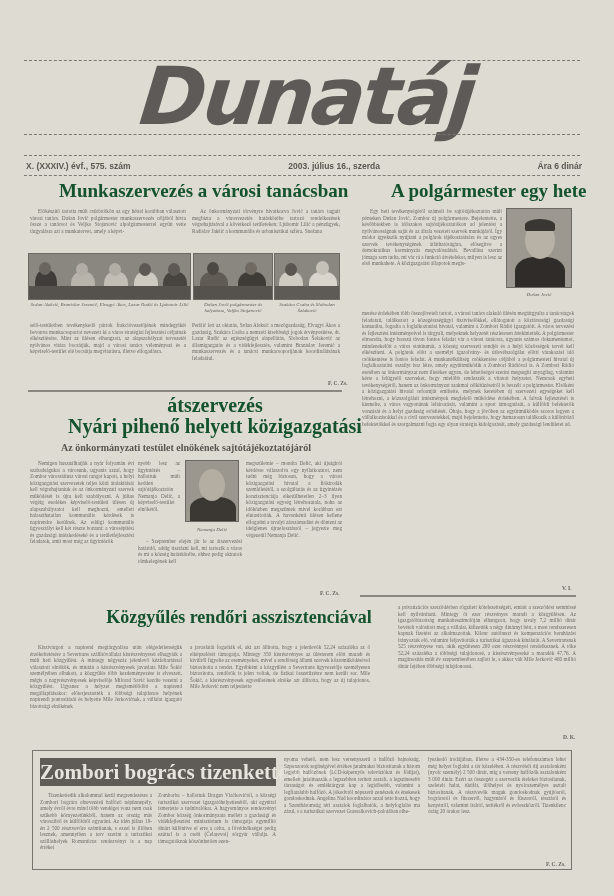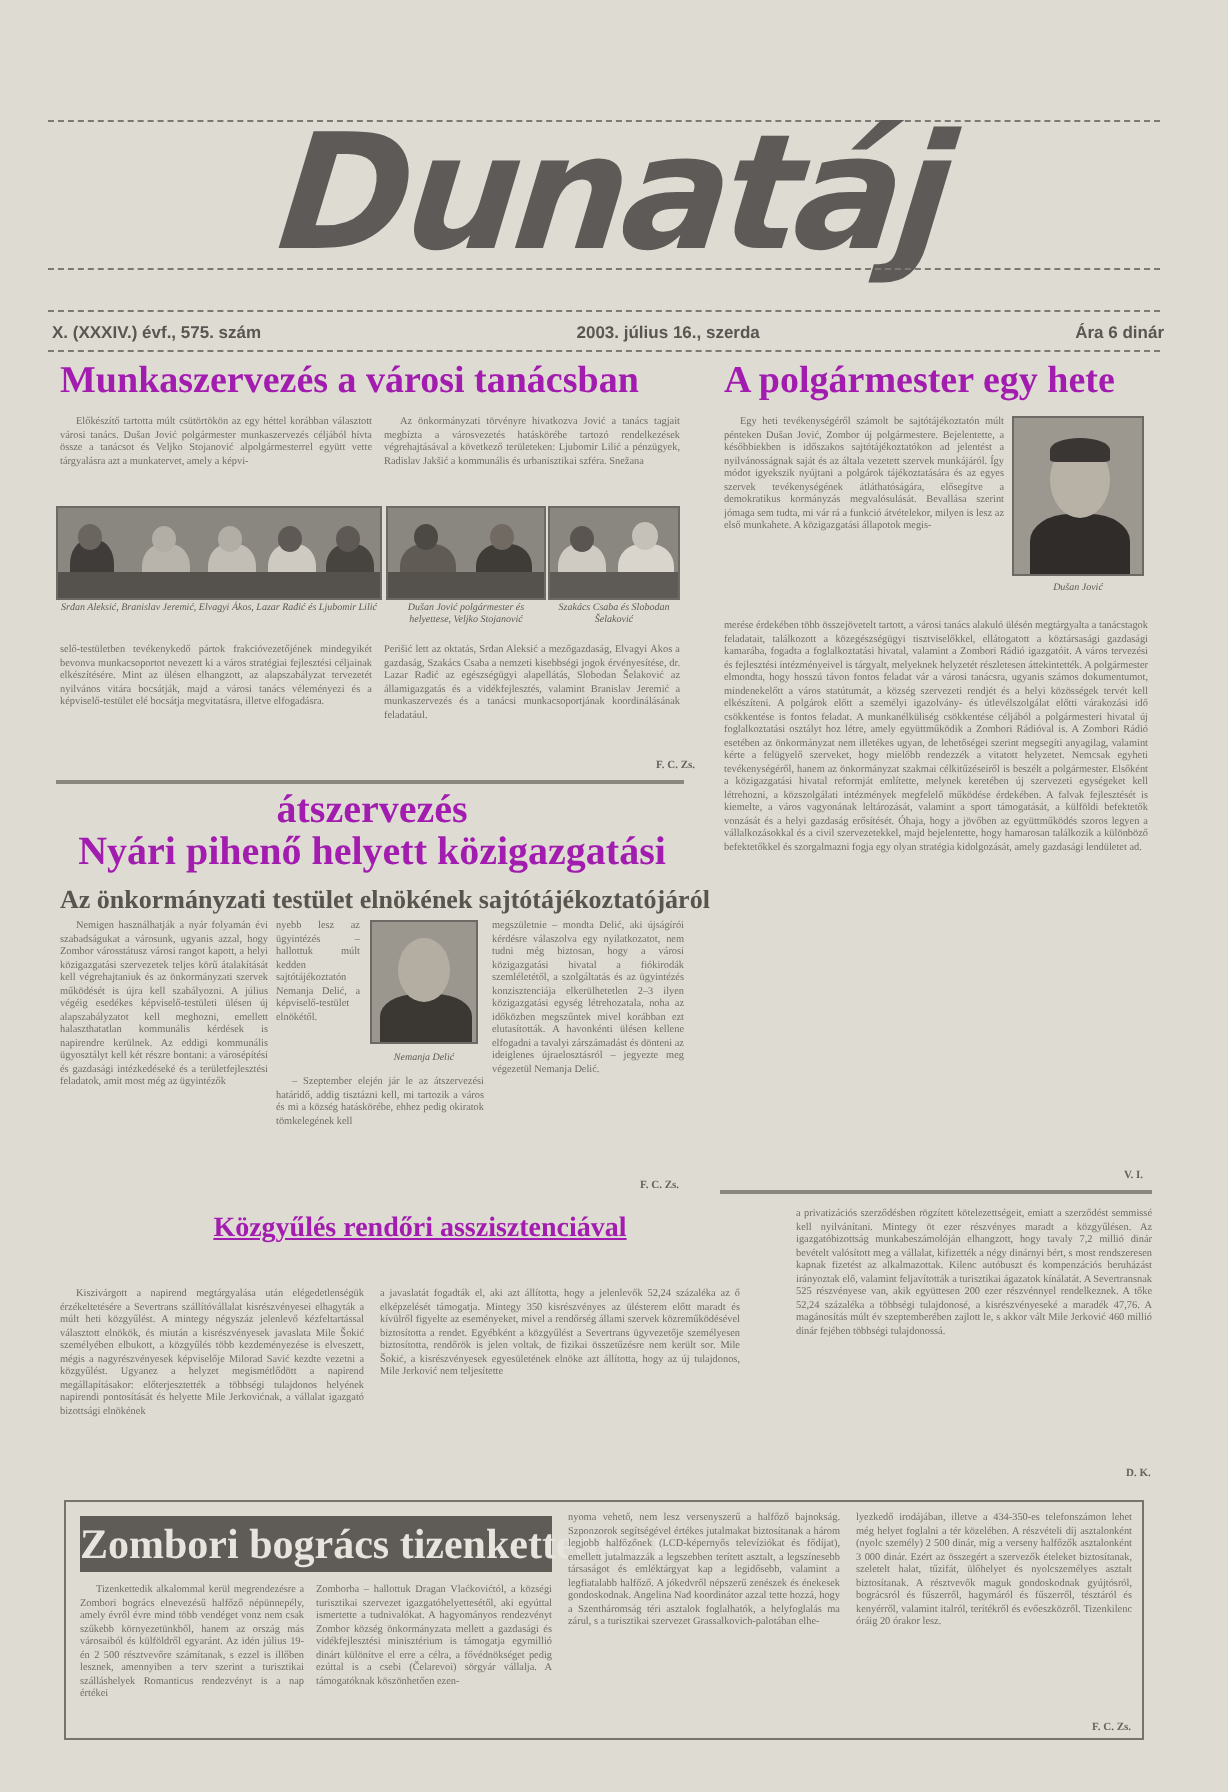--- a/index.html
+++ b/index.html
@@ -9,21 +9,21 @@
 
   .rule { position: absolute; left: 24px; width: 556px; border-top: 1px dashed #7c7872; }
   .masthead-title { position: absolute; left: 0; width: 614px; top: 52px; text-align: center;
     font-family: "DejaVu Sans", sans-serif; font-weight: bold; font-style: italic;
     font-size: 80px; color: #5d5a57; letter-spacing: -3px; line-height: 90px; transform: skewX(-6deg); }
   .masthead-sub { position: absolute; left: 0; width: 614px; top: 136px; text-align: center;
     font-family: "Liberation Sans", sans-serif; font-size: 14px; color: #55524e; letter-spacing: 0.5px; }
   .issue-bar { position: absolute; left: 26px; width: 556px; top: 161px; font-family: "Liberation Sans", sans-serif;
     font-size: 8.5px; font-weight: bold; color: #5a5753; display: flex; justify-content: space-between; }
 
-  .headline { position: absolute; font-weight: bold; color: #a21caf; white-space: nowrap; }
+  .headline { position: absolute; font-weight: bold; color: #14532d; white-space: nowrap; margin-left: 29px; }
   .subhead { position: absolute; font-weight: bold; font-size: 8px; color: #585550; text-align: center; white-space: nowrap; }
   .col { position: absolute; font-size: 5.2px; line-height: 6.5px; color: #6e6b66; text-align: justify; overflow: hidden; }
   .col p { text-indent: 8px; }
   .sig { position: absolute; font-size: 5.5px; font-weight: bold; color: #66625e; }
   .caption { position: absolute; font-size: 5px; font-style: italic; color: #5e5b57; text-align: center; line-height: 6px; }
   .photo { position: absolute; background: #8a8680; overflow: hidden; border: 1px solid #6d6964; }
   .photo .fig { position: absolute; border-radius: 40% 40% 10% 10%; background: #3f3c39; }
   .photo .head { position: absolute; border-radius: 50%; background: #b2ada5; }
   .photo .table { position: absolute; left: 0; right: 0; bottom: 0; height: 28%; background: #55524e; }
   .divider { position: absolute; border-top: 2px solid #8a8680; }
@@ -110,41 +110,41 @@
   <div class="col" style="left:362px; top:310px; width:212px; height:280px;">
       <p style="text-indent:0;">merése érdekében több összejövetelt tartott, a városi tanács alakuló ülésén megtárgyalta a tanácstagok feladatait, találkozott a közegészségügyi tisztviselőkkel, ellátogatott a köztársasági gazdasági kamarába, fogadta a foglalkoztatási hivatal, valamint a Zombori Rádió igazgatóit. A város tervezési és fejlesztési intézményeivel is tárgyalt, melyeknek helyzetét részletesen áttekintették. A polgármester elmondta, hogy hosszú távon fontos feladat vár a városi tanácsra, ugyanis számos dokumentumot, mindenekelőtt a város statútumát, a község szervezeti rendjét és a helyi közösségek tervét kell elkészíteni. A polgárok előtt a személyi igazolvány- és útlevélszolgálat előtti várakozási idő csökkentése is fontos feladat. A munkanélküliség csökkentése céljából a polgármesteri hivatal új foglalkoztatási osztályt hoz létre, amely együttműködik a Zombori Rádióval is. A Zombori Rádió esetében az önkormányzat nem illetékes ugyan, de lehetőségei szerint megsegíti anyagilag, valamint kérte a felügyelő szerveket, hogy mielőbb rendezzék a vitatott helyzetet. Nemcsak egyheti tevékenységéről, hanem az önkormányzat szakmai célkitűzéseiről is beszélt a polgármester. Elsőként a közigazgatási hivatal reformját említette, melynek keretében új szervezeti egységeket kell létrehozni, a közszolgálati intézmények megfelelő működése érdekében. A falvak fejlesztését is kiemelte, a város vagyonának leltározását, valamint a sport támogatását, a külföldi befektetők vonzását és a helyi gazdaság erősítését. Óhaja, hogy a jövőben az együttműködés szoros legyen a vállalkozásokkal és a civil szervezetekkel, majd bejelentette, hogy hamarosan találkozik a különböző befektetőkkel és szorgalmazni fogja egy olyan stratégia kidolgozását, amely gazdasági lendületet ad.</p>
     </div>
   <div class="sig" style="left:562px; top:585px;">V. I.</div>
   <div class="divider" style="left:360px; top:595px; width:216px;"></div>
 
   <div class="headline" style="left:30px; top:395px; width:312px; text-align:center; font-size:20px; line-height:21px;">
     <div>átszervezés</div>
     <div>Nyári pihenő helyett közigazgatási</div>
   </div>
-  <div class="subhead" style="left:30px; top:442px; width:312px; font-size:13px;">Az önkormányzati testület elnökének sajtótájékoztatójáról</div>
+  <div class="subhead" style="left:30px; top:442px; width:312px; font-size:10px;">Az önkormányzati testület elnökének sajtótájékoztatójáról</div>
   <div class="col" style="left:30px; top:460px; width:104px; height:140px;">
       <p>Nemigen használhatják a nyár folyamán évi szabadságukat a városunk, ugyanis azzal, hogy Zombor városstátusz városi rangot kapott, a helyi közigazgatási szervezetek teljes körű átalakítását kell végrehajtaniuk és az önkormányzati szervek működését is újra kell szabályozni. A július végéig esedékes képviselő-testületi ülésen új alapszabályzatot kell meghozni, emellett halaszthatatlan kommunális kérdések is napirendre kerülnek. Az eddigi kommunális ügyosztályt kell két részre bontani: a városépítési és gazdasági intézkedéseké és a területfejlesztési feladatok, amit most még az ügyintézők</p>
     </div>
   <div class="col" style="left:138px; top:460px; width:42px; height:66px;">
       <p style="text-indent:0;">nyebb lesz az ügyintézés – hallottuk múlt kedden sajtótájékoztatón Nemanja Delić, a képviselő-testület elnökétől.</p>
     </div>
   <div class="photo" style="left:185px; top:460px; width:54px; height:62px; background:#9c978e;">
     <div class="fig" style="left:4px; top:36px; width:46px; height:28px; background:#3b3834;"></div>
     <div class="head" style="left:13px; top:8px; width:26px; height:32px; background:#b4ada2;"></div>
   </div>
   <div class="caption" style="left:185px; top:527px; width:54px;">Nemanja Delić</div>
   <div class="col" style="left:138px; top:538px; width:104px; height:62px;">
       <p>– Szeptember elején jár le az átszervezési határidő, addig tisztázni kell, mi tartozik a város és mi a község hatáskörébe, ehhez pedig okiratok tömkelegének kell</p>
     </div>
   <div class="col" style="left:246px; top:460px; width:96px; height:132px;">
       <p style="text-indent:0;">megszületnie – mondta Delić, aki újságírói kérdésre válaszolva egy nyilatkozatot, nem tudni még biztosan, hogy a városi közigazgatási hivatal a fiókirodák szemléletétől, a szolgáltatás és az ügyintézés konzisztenciája elkerülhetetlen 2–3 ilyen közigazgatási egység létrehozatala, noha az időközben megszűntek mivel korábban ezt elutasították. A havonkénti ülésen kellene elfogadni a tavalyi zárszámadást és dönteni az ideiglenes újraelosztásról – jegyezte meg végezetül Nemanja Delić.</p>
     </div>
   <div class="sig" style="left:320px; top:590px;">F. C. Zs.</div>
 
-  <div class="headline" style="left:28px; top:607px; width:364px; text-align:center; font-size:14px;text-decoration:underline;">Közgyűlés rendőri asszisztenciával</div>
+  <div class="headline" style="left:28px; top:607px; width:364px; text-align:center; font-size:18px;">Közgyűlés rendőri asszisztenciával</div>
   <div class="col" style="left:30px; top:644px; width:152px; height:100px;">
       <p>Kiszivárgott a napirend megtárgyalása után elégedetlenségük érzékeltetésére a Severtrans szállítóvállalat kisrészvényesei elhagyták a múlt heti közgyűlést. A mintegy négyszáz jelenlevő kézfeltartással választott elnökök, és miután a kisrészvényesek javaslata Mile Šokić személyében elbukott, a közgyűlés több kezdeményezése is elveszett, mégis a nagyrészvényesek képviselője Milorad Savić kezdte vezetni a közgyűlést. Ugyanez a helyzet megismétlődött a napirend megállapításakor: előterjesztették a többségi tulajdonos helyének napirendi pontosítását és helyette Mile Jerkovićnak, a vállalat igazgató bizottsági elnökének</p>
     </div>
   <div class="col" style="left:190px; top:644px; width:180px; height:100px;">
       <p style="text-indent:0;">a javaslatát fogadták el, aki azt állította, hogy a jelenlevők 52,24 százaléka az ő elképzelését támogatja. Mintegy 350 kisrészvényes az ülésterem előtt maradt és kívülről figyelte az eseményeket, mivel a rendőrség állami szervek közreműködésével biztosította a rendet. Egyébként a közgyűlést a Severtrans ügyvezetője személyesen biztosította, rendőrök is jelen voltak, de fizikai összetűzésre nem került sor. Mile Šokić, a kisrészvényesek egyesületének elnöke azt állította, hogy az új tulajdonos, Mile Jerković nem teljesítette</p>
     </div>
   <div class="col" style="left:398px; top:604px; width:178px; height:130px;">
       <p style="text-indent:0;">a privatizációs szerződésben rögzített kötelezettségeit, emiatt a szerződést semmissé kell nyilvánítani. Mintegy öt ezer részvényes maradt a közgyűlésen. Az igazgatóbizottság munkabeszámolóján elhangzott, hogy tavaly 7,2 millió dinár bevételt valósított meg a vállalat, kifizették a négy dinárnyi bért, s most rendszeresen kapnak fizetést az alkalmazottak. Kilenc autóbuszt és kompenzációs beruházást irányoztak elő, valamint feljavították a turisztikai ágazatok kínálatát. A Severtransnak 525 részvényese van, akik együttesen 200 ezer részvénnyel rendelkeznek. A tőke 52,24 százaléka a többségi tulajdonosé, a kisrészvényeseké a maradék 47,76. A magánosítás múlt év szeptemberében zajlott le, s akkor vált Mile Jerković 460 millió dinár fejében többségi tulajdonossá.</p>
     </div>
   <div class="sig" style="left:563px; top:734px;">D. K.</div>

